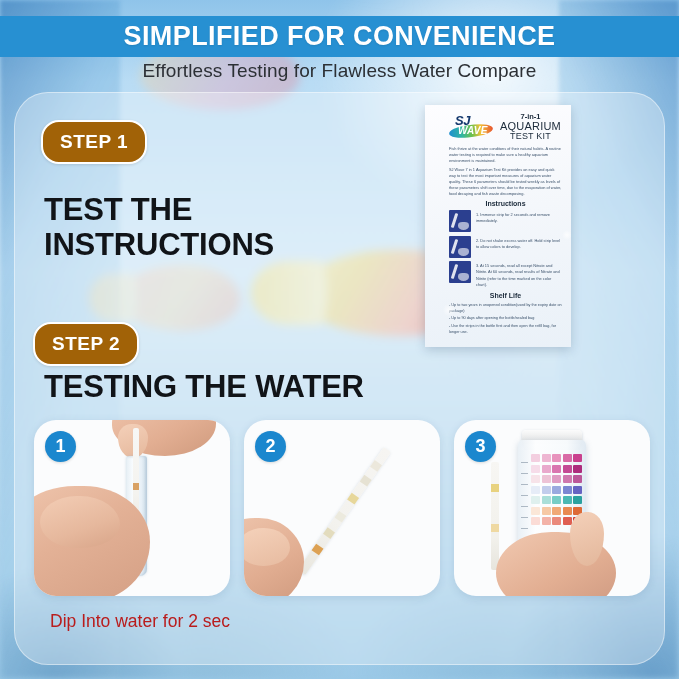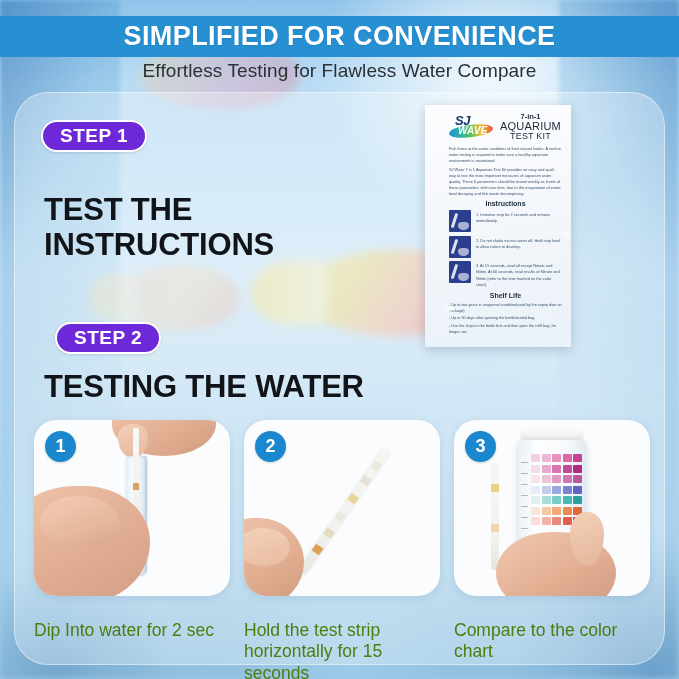--- a/index.html
+++ b/index.html
@@ -113,33 +113,33 @@
     font-weight: 400;
     letter-spacing: .1px;
   }
 
   
   .step-pill {
     position: absolute;
     display: inline-flex;
     align-items: center;
     justify-content: center;
-    height: 32px;
+    height: 44px;
     padding: 0 17px;
     border-radius: 18px;
-    background: #6d28d9;
+    background: #a16207;
     border: 2.5px solid #ffffff;
     color: #ffffff;
     font-size: 19px;
     font-weight: 700;
     letter-spacing: .5px;
     box-shadow: 0 1px 3px rgba(0,0,0,.12);
   }
   #pill1 { left: 41px; top: 120px; }
-  #pill2 { left: 55px; top: 322px; }
+  #pill2 { left: 33px; top: 322px; }
 
   .step-heading {
     position: absolute;
     color: #111418;
     font-weight: 800;
     font-size: 31px;
     line-height: 1.14;
     letter-spacing: -0.2px;
   }
   #head1 { left: 44px; top: 192px; width: 330px; }
@@ -291,23 +291,23 @@
     color: #ffffff;
     font-size: 18px;
     font-weight: 700;
     display: flex;
     align-items: center;
     justify-content: center;
     z-index: 5;
     box-shadow: 0 1px 3px rgba(0,0,0,.15);
   }
   .panel-cap {
-    margin-top: 24px;
-    text-align: left;
-    color: #4d7c0f;
+    margin-top: 15px;
+    text-align: right;
+    color: #b91c1c;
     font-size: 17.5px;
     line-height: 1.22;
     font-weight: 400;
   }
 
   
   .vial {
     position: absolute;
     left: 92px; top: 36px;
     width: 21px; height: 120px;
@@ -562,21 +562,20 @@
           <div class="p2pad" style="top:34px; background:#e6e2d3;"></div>
           <div class="p2pad" style="top:56px; background:#e7d79a;"></div>
           <div class="p2pad" style="top:78px; background:#eceade;"></div>
           <div class="p2pad" style="top:98px; background:#e3dcbe;"></div>
           <div class="p2pad" style="top:118px; background:#dda153;"></div>
         </div>
       </div>
       <div class="hand2"></div>
       <div class="thumb2"></div>
     </div>
-    <div class="panel-cap">Hold the test strip horizontally for 15 seconds</div>
   </div>
 
   <div class="panel">
     <div class="panel-img">
       <div class="num-badge">3</div>
       <div class="strip3"></div>
       <div class="strip3-pad-a"></div>
       <div class="strip3-pad-b"></div>
       <div class="bottle-cap"></div>
       <div class="bottle-neck"></div>
@@ -641,16 +640,15 @@
               <span style="background:#f3b3a8"></span>
               <span style="background:#ea8a7c"></span>
               <span style="background:#df5f52"></span>
               <span style="background:#cf3b30"></span>
           </div>
         </div>
       </div>
       <div class="hand3"></div>
       <div class="finger3"></div>
     </div>
-    <div class="panel-cap">Compare to the color chart</div>
   </div>
 
 </div>
 
 </body></html>

